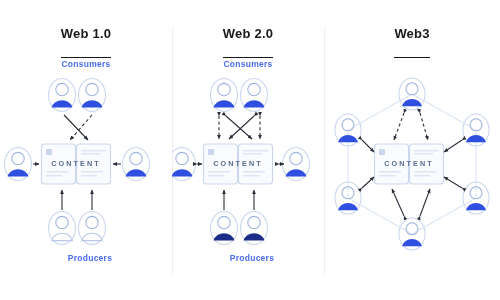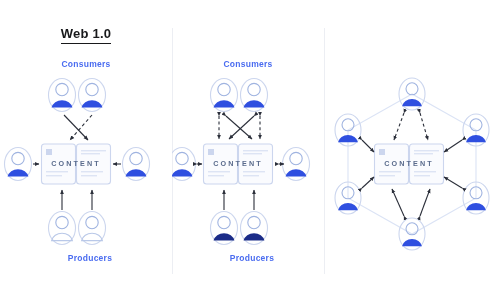--- a/index.html
+++ b/index.html
@@ -25,21 +25,21 @@
 
   .panel-title{
     position:absolute;left:0;right:0;top:26px;
     text-align:center;
     font-size:13px;font-weight:700;color:#18191b;
     letter-spacing:.2px;
   }
   .panel-title span{
     display:inline-block;
     border-bottom:1.4px solid #18191b;
-    padding-bottom:2px;
+    padding-bottom:16px;
   }
   .role-label{
     position:absolute;left:0;right:0;
     text-align:center;
     font-size:8.5px;font-weight:600;color:#4a6cf0;
     letter-spacing:.25px;
   }
   .role-top{top:59px;}
   .role-bottom{top:253px;margin-left:8px;}
 
@@ -115,20 +115,23 @@
       </g>
 
       <g stroke="#2b2f3a" stroke-width="1.1" fill="none">
         <path d="M33,164 L39,164" marker-end="url(#ah1)"></path>
         <path d="M121,164 L113,164" marker-end="url(#ah1)"></path>
       </g>
     </svg>
   </div>
 
   <div class="panel" id="panel-2">
+    <div class="panel-title">
+      <span>Web 2.0</span>
+    </div>
     <div class="role-label role-top">Consumers</div>
     <div class="role-label role-bottom">Producers</div>
 
     <svg class="svg-stage" viewBox="0 0 152 300">
       <defs>
         <marker id="ah2" viewBox="0 0 10 10" refX="8.5" refY="5" markerWidth="4.6" markerHeight="4.6" orient="auto-start-reverse">
           <path d="M0,1 L9,5 L0,9 z" fill="#2b2f3a"></path>
         </marker>
         <marker id="ah2s" viewBox="0 0 10 10" refX="1.5" refY="5" markerWidth="4.6" markerHeight="4.6" orient="auto-start-reverse">
           <path d="M10,1 L1,5 L10,9 z" fill="#2b2f3a"></path>
@@ -178,20 +181,23 @@
       </g>
 
       <g stroke="#2b2f3a" stroke-width="1.1" fill="none">
         <path d="M25,164 L30,164" marker-end="url(#ah2)" marker-start="url(#ah2s)"></path>
         <path d="M107,164 L112,164" marker-end="url(#ah2)" marker-start="url(#ah2s)"></path>
       </g>
     </svg>
   </div>
 
   <div class="panel" id="panel-3">
+    <div class="panel-title">
+      <span>Web3</span>
+    </div>
 
     <svg class="svg-stage" viewBox="0 0 176 300">
       <defs>
         <marker id="ah3" viewBox="0 0 10 10" refX="8.5" refY="5" markerWidth="4.4" markerHeight="4.4" orient="auto-start-reverse">
           <path d="M0,1 L9,5 L0,9 z" fill="#2b2f3a"></path>
         </marker>
         <marker id="ah3s" viewBox="0 0 10 10" refX="1.5" refY="5" markerWidth="4.4" markerHeight="4.4" orient="auto-start-reverse">
           <path d="M10,1 L1,5 L10,9 z" fill="#2b2f3a"></path>
         </marker>
         <g id="avatarFilled3">

